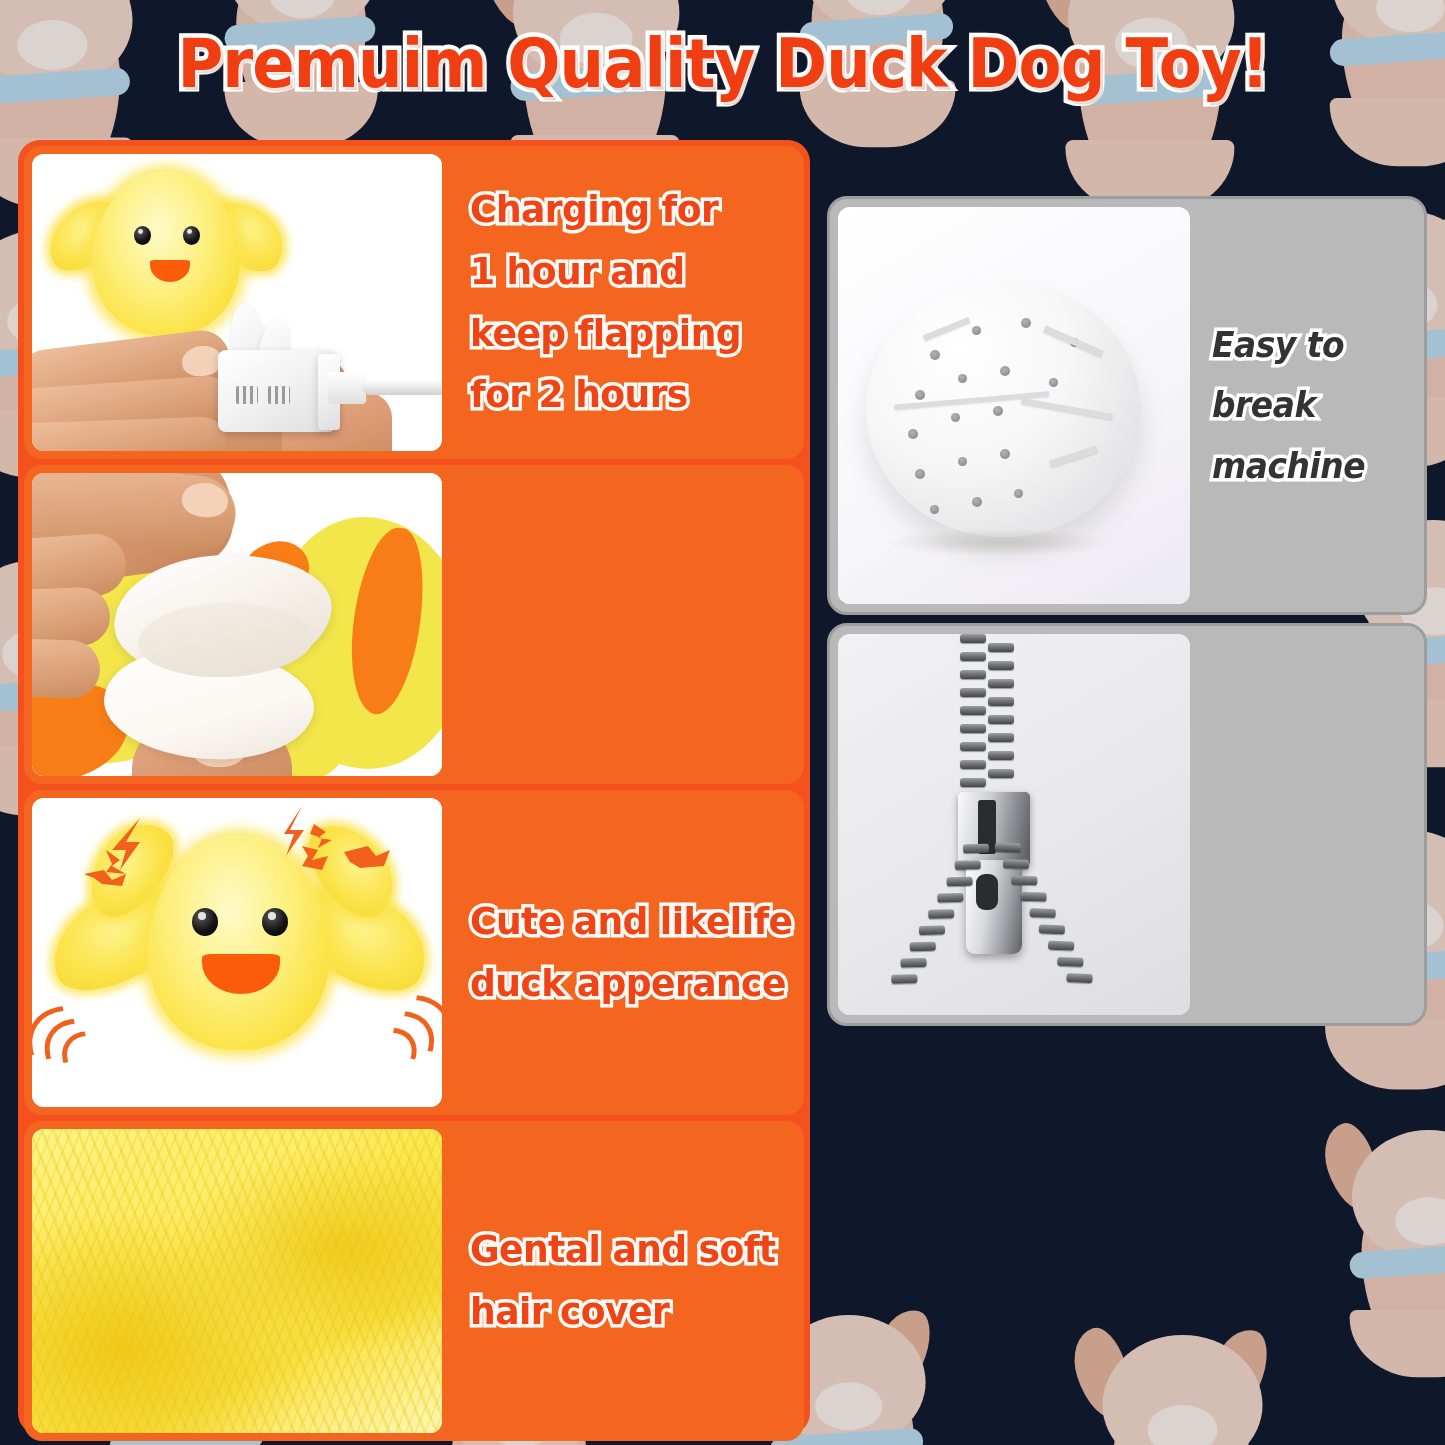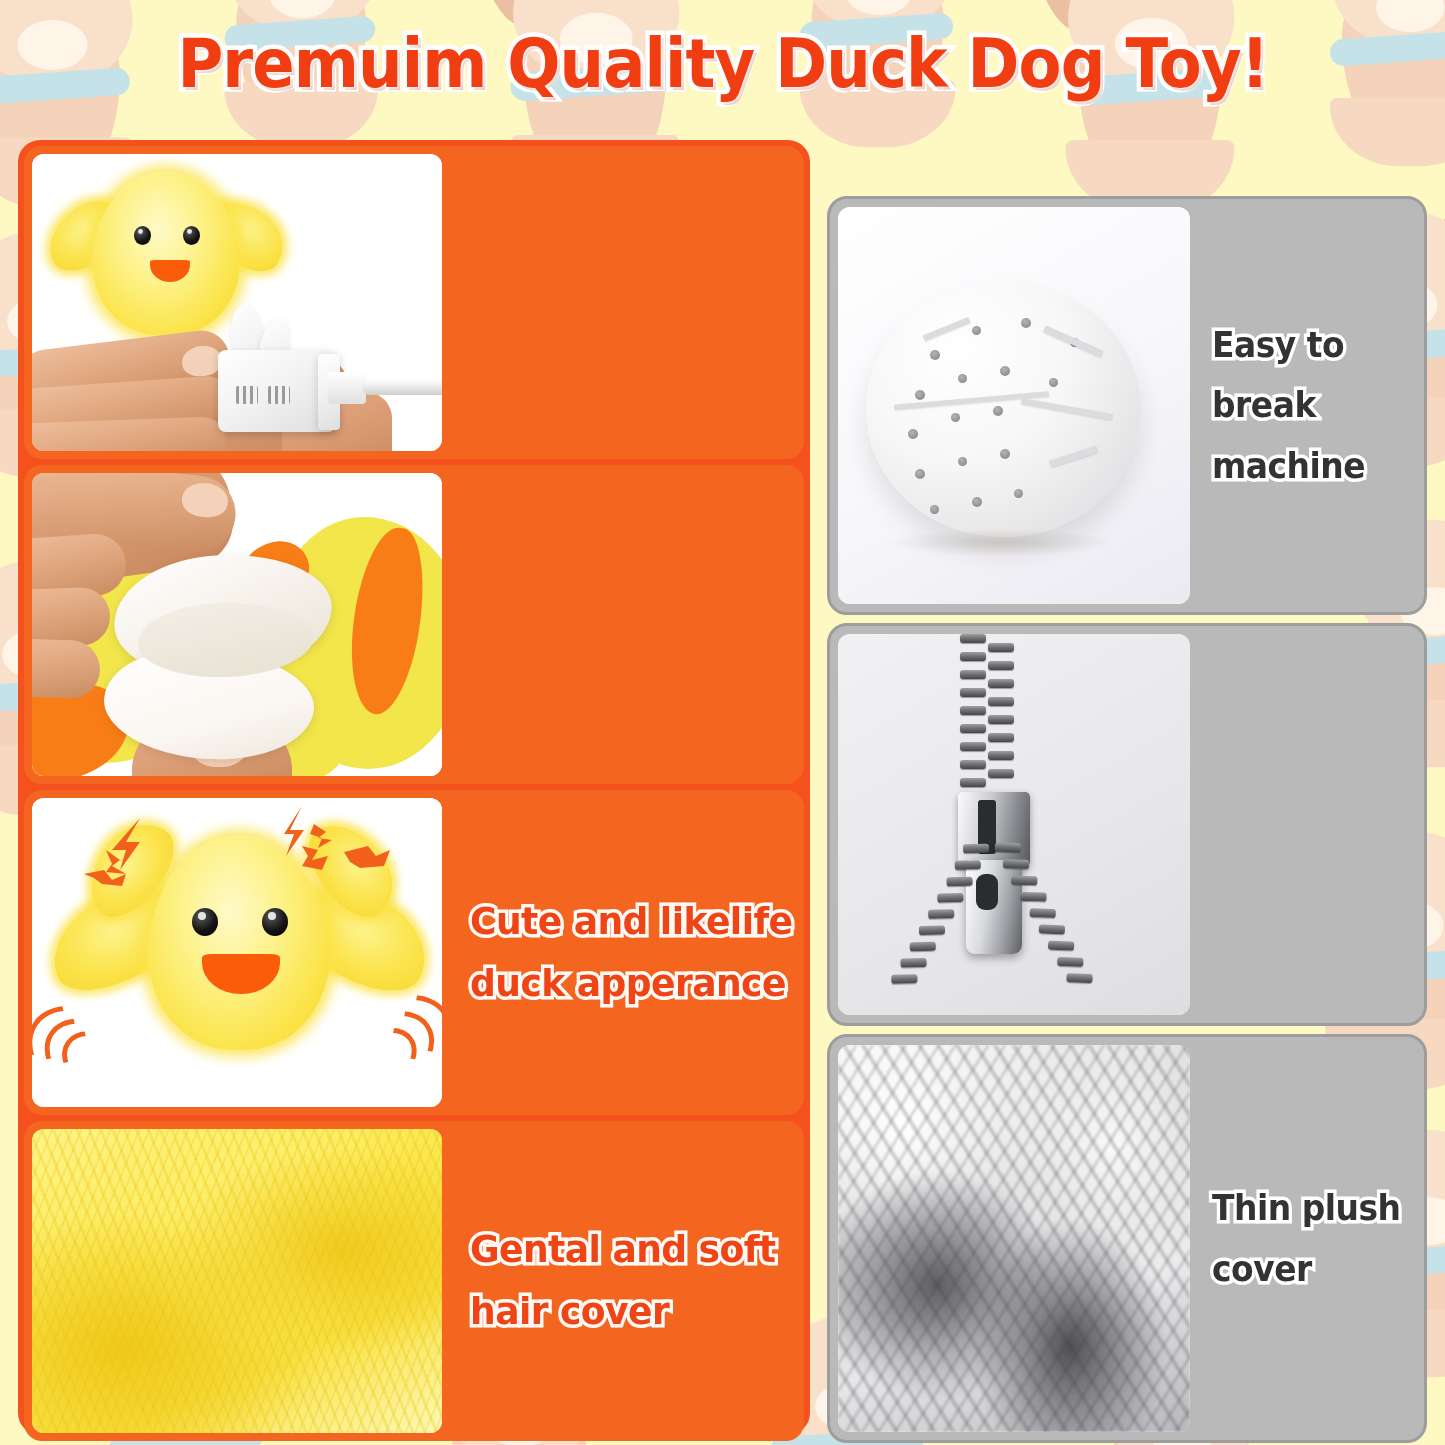--- a/index.html
+++ b/index.html
@@ -9,21 +9,21 @@
     height: 1445px;
     overflow: hidden;
     font-family: "Liberation Sans", sans-serif;
   }
 
   
   #page {
     position: relative;
     width: 1445px;
     height: 1445px;
-    background: #fef9c3;
+    background: #0f172a;
     overflow: hidden;
   }
   .bg-pattern {
     position: absolute;
     inset: 0;
     overflow: hidden;
   }
   .bg-dog {
     position: absolute;
     opacity: 0.85;
@@ -182,20 +182,21 @@
     overflow: hidden;
     position: relative;
     background: #e9e9ec;
   }
   .con-text {
     flex: 1 1 auto;
     display: flex;
     flex-direction: column;
     justify-content: center;
     padding: 0 6px 0 22px;
+    font-style: italic;
   }
   .con-text .line {
     font-family: "DejaVu Sans", sans-serif;
     font-size: 35px;
     font-weight: 700;
     color: #333333;
     line-height: 1.72;
     letter-spacing: -0.5px;
     transform: scaleX(0.94);
     transform-origin: left center;
@@ -574,20 +575,26 @@
 
           <div class="motor-wing" style="left:198px; top:150px; width:34px; height:62px; transform:rotate(-12deg);"></div>
           <div class="motor-wing" style="left:228px; top:164px; width:30px; height:50px; transform:rotate(6deg);"></div>
           <div class="motor" style="left:186px; top:196px; width:118px; height:82px;"></div>
           <div class="motor-vent" style="left:204px; top:232px; width:22px; height:18px;"></div>
           <div class="motor-vent" style="left:236px; top:232px; width:22px; height:18px;"></div>
           <div class="motor" style="left:286px; top:200px; width:22px; height:76px; border-radius:4px;"></div>
           <div class="usb-plug" style="left:296px; top:218px; width:38px; height:32px;"></div>
           <div class="usb-cable" style="left:330px; top:226px; width:86px;"></div>
         </div>
+      </div>
+      <div class="feature-text">
+        <div class="line">Charging for</div>
+        <div class="line">1 hour and</div>
+        <div class="line">keep flapping</div>
+        <div class="line">for 2 hours</div>
       </div>
     </div>
 
     <div class="feature-row r2">
       <div class="photo-cell">
         <div class="duck-scene">
           <div class="plush-yellow" style="left:-30px; top:40px; width:210px; height:250px;"></div>
           <div class="plush-orange" style="left:-34px; top:214px; width:132px; height:92px; transform:rotate(-18deg);"></div>
           <div class="plush-yellow" style="left:236px; top:44px;  width:200px; height:252px;"></div>
           <div class="plush-orange" style="left:322px; top:54px;  width:66px;  height:188px; transform:rotate(8deg);"></div>
@@ -750,24 +757,15 @@
             <span class="zip-tooth" style="left:20px; top:74px; transform:rotate(16deg);"></span>
             <span class="zip-tooth" style="left:25px; top:92px; transform:rotate(16deg);"></span>
             <span class="zip-tooth" style="left:30px; top:110px;transform:rotate(16deg);"></span>
             <span class="zip-tooth" style="left:35px; top:128px;transform:rotate(16deg);"></span>
             <span class="zip-tooth" style="left:40px; top:146px;transform:rotate(16deg);"></span>
           </div>
         </div>
       </div>
     </div>
 
-    <div class="con-row c3">
-      <div class="con-photo">
-        <div class="plush-scene"></div>
-      </div>
-      <div class="con-text">
-        <div class="line">Thin plush</div>
-        <div class="line">cover</div>
-      </div>
-    </div>
 
   </div>
 </div>
 
 </body></html>

